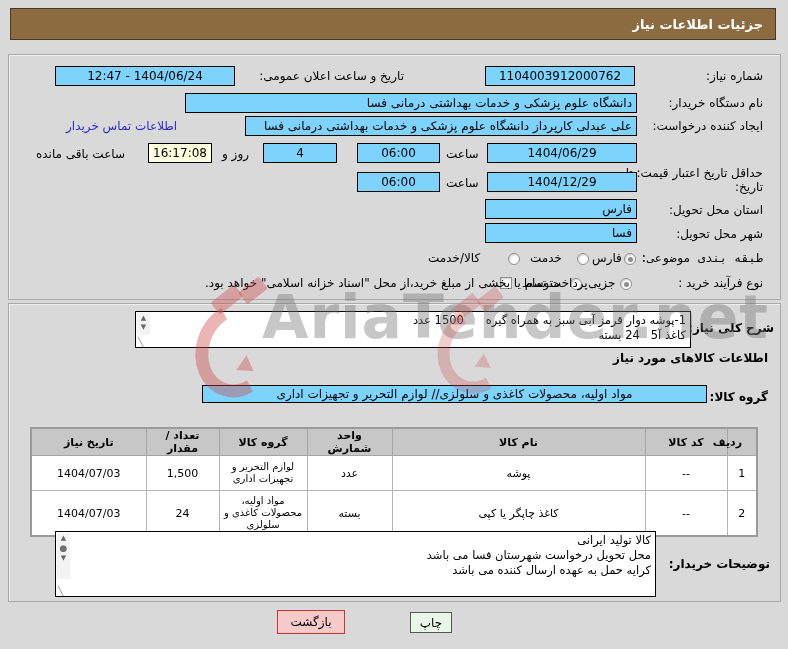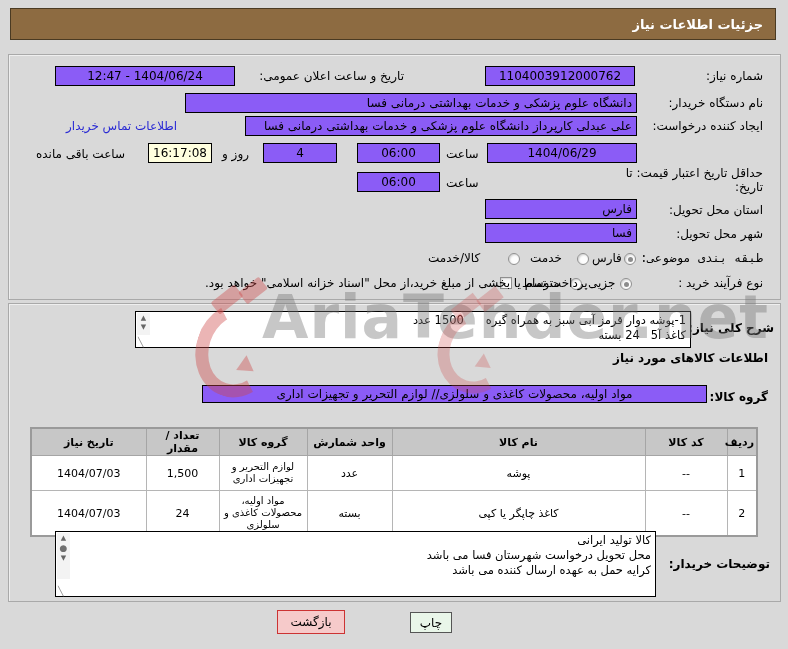--- a/index.html
+++ b/index.html
@@ -10,21 +10,21 @@
     color:#fff;font-weight:bold;font-size:13px;display:flex;align-items:center;padding-right:12px;box-sizing:border-box;}
 
   .groupbox{position:absolute;border:1px solid #a9a9a9;box-shadow:1px 1px 0 #efefef inset;}
   #box1{left:8px;top:54px;width:771px;height:244px;}
   #box2{left:8px;top:303px;width:771px;height:297px;}
 
   .lbl{position:absolute;white-space:nowrap;font-size:12px;}
   .lbl2{white-space:normal;line-height:14px;font-size:12px;}
   .blbl{font-weight:bold;}
 
-  .input{position:absolute;background:#8b5cf6;border:1px solid #000;height:20px;box-sizing:border-box;
+  .input{position:absolute;background:#7dd3fc;border:1px solid #000;height:20px;box-sizing:border-box;
     display:flex;align-items:center;font-size:12px;white-space:nowrap;overflow:hidden;}
   .input.center{justify-content:center;}
   .input.rightal{justify-content:flex-start;padding-right:4px;}
   .input.yellow{background:#ffffdf;}
 
   .link{position:absolute;color:#2a2ad4;font-size:12px;white-space:nowrap;cursor:pointer;}
 
   .radio{position:absolute;width:12px;height:12px;border-radius:50%;border:1px solid #8f8f8f;background:#fdfdfd;
     box-shadow:inset 1px 1px 2px rgba(0,0,0,.18);box-sizing:border-box;}
   .radio.selected::after{content:"";position:absolute;left:2.5px;top:2.5px;width:5px;height:5px;border-radius:50%;background:#8c8c8c;}
@@ -35,21 +35,21 @@
   .tarea-scroll{position:absolute;left:1px;top:1px;width:13px;display:flex;flex-direction:column;align-items:center;
     color:#666;background:#f3f3f3;padding-top:2px;gap:2px;}
   .tarea-scroll .arr{font-size:7px;line-height:7px;}
   .tarea-scroll .dot{font-size:9px;line-height:9px;color:#6f6f6f;}
   .tarea-resize{position:absolute;left:2px;bottom:0;color:#888;font-size:9px;line-height:9px;}
   .tarea-text{position:absolute;right:0;left:15px;top:1px;}
   .tline{line-height:15px;padding-right:4px;font-size:11.5px;white-space:pre;overflow:hidden;}
 
   .goods-table{position:absolute;left:30px;top:427px;width:728px;border-collapse:collapse;border:2px solid #9a9a9a;
     background:#fff;table-layout:fixed;}
-  .goods-table th{background:#c7c7c7;font-weight:bold;font-size:11px;border:1px solid #a5a5a5;height:26px;padding:0 2px;}
+  .goods-table th{background:#c7c7c7;font-weight:bold;font-size:11px;border:1px solid #a5a5a5;height:26px;padding:0 14px;}
   .goods-table td{font-size:11px;border:1px solid #b5b5b5;text-align:center;padding:0 2px;}
   .goods-table tr.r1 td{height:34px;}
   .goods-table tr.r2 td{height:44px;}
   .goods-table td.groupcell{font-size:10px;line-height:12px;}
   .c-row{width:30px;} .c-code{width:82px;} .c-name{width:253px;} .c-unit{width:85px;}
   .c-grp{width:88px;} .c-qty{width:73px;} .c-date{width:115px;}
 
   .btn{position:absolute;box-sizing:border-box;display:flex;align-items:center;justify-content:center;
     font-size:12px;font-family:"DejaVu Sans",sans-serif;cursor:pointer;}
   #btn-print{left:410px;top:612px;width:42px;height:21px;background:#e9f6e9;border:1px solid #555;}
@@ -97,20 +97,21 @@
 
   <div class="input center" style="left:487px;top:143px;width:150px;">1404/06/29</div>
   <div class="lbl" style="left:446px;top:147px;">ساعت</div>
   <div class="input center" style="left:357px;top:143px;width:83px;">06:00</div>
   <div class="input center" style="left:263px;top:143px;width:74px;">4</div>
   <div class="lbl" style="left:222px;top:147px;">روز و</div>
   <div class="input center yellow" style="left:148px;top:143px;width:64px;">16:17:08</div>
   <div class="lbl" style="left:36px;top:147px;">ساعت باقی مانده</div>
 
   <div class="lbl lbl2" style="right:25px;top:166px;width:150px;">حداقل تاریخ اعتبار قیمت: تا تاریخ:</div>
+  <div class="input center" style="left:487px;top:172px;width:150px;">1404/12/29</div>
   <div class="lbl" style="left:446px;top:176px;">ساعت</div>
   <div class="input center" style="left:357px;top:172px;width:83px;">06:00</div>
 
   <div class="lbl" style="right:25px;top:203px;">استان محل تحویل:</div>
   <div class="input rightal" style="left:485px;top:199px;width:152px;">فارس</div>
   <div class="lbl" style="right:25px;top:227px;">شهر محل تحویل:</div>
   <div class="input rightal" style="left:485px;top:223px;width:152px;">فسا</div>
 
   <div class="lbl" style="right:25px;top:251px;font-family:Liberation Mono, monospace;">طبقه بندی موضوعی:</div>
   <div class="radio selected" style="left:624px;top:253px;"></div>

